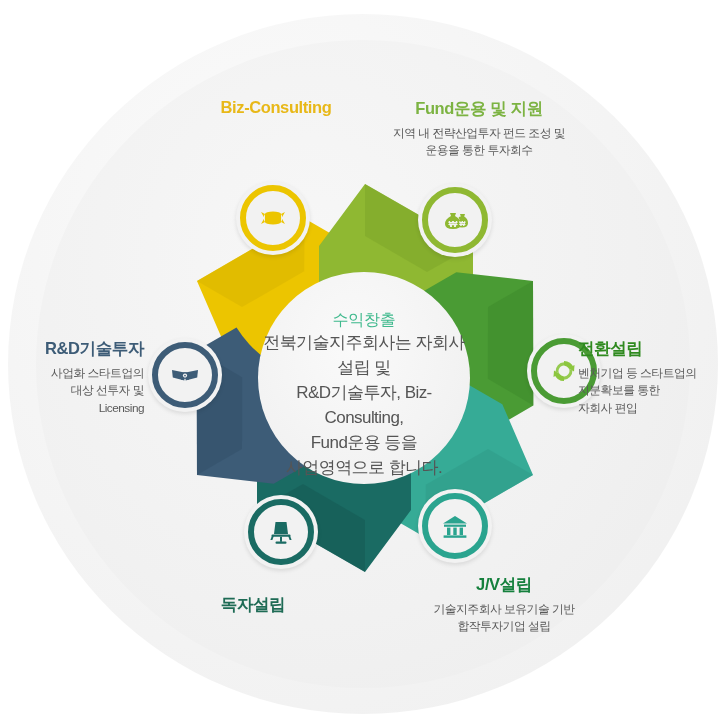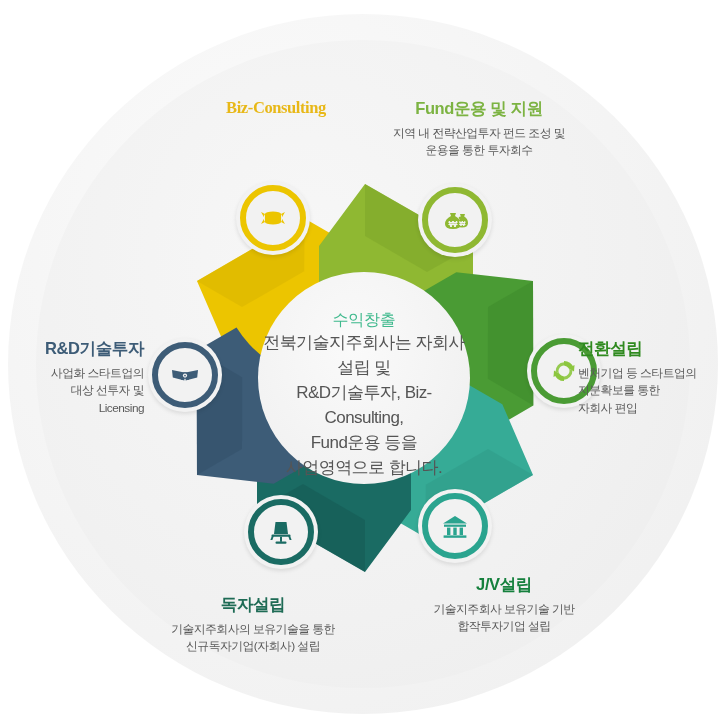--- a/index.html
+++ b/index.html
@@ -259,21 +259,21 @@
     <div class="ringline" style="border-color:#3d5c77;"></div>
     <svg width="34" height="34" viewBox="0 0 34 34">
       <path d="M4 12 L16.4 14.4 L16.4 22.6 L4.8 19.6 Z" fill="#3d5c77"></path>
       <path d="M30 12 L17.6 14.4 L17.6 22.6 L29.2 19.6 Z" fill="#3d5c77"></path>
       <path d="M13 15.6 Q17 12.6 21 15.6 L21 22 Q17 19.4 13 22 Z" fill="#3d5c77"></path>
       <circle cx="17" cy="17.6" r="2.1" fill="#f2f2f2"></circle>
       <circle cx="17" cy="17.6" r="0.85" fill="#3d5c77"></circle>
     </svg>
   </div>
 
-  <div class="label ta-c" style="left:152px; top:98px; width:248px;font-family:Liberation Serif, serif;">
+  <div class="label ta-c" style="left:152px; top:98px; width:248px;">
     <div class="lt" style="color:#e8b818;">Biz-Consulting</div>
   </div>
 
   <div class="label ta-c" style="left:372px; top:98px; width:214px;">
     <div class="lt" style="color:#7cb342;">Fund운용 및 지원</div>
     <div class="lb">지역 내 전략산업투자 펀드 조성 및
 운용을 통한 투자회수</div>
   </div>
 
   <div class="label ta-l" style="left:578px; top:338px; width:136px;">
@@ -284,22 +284,20 @@
   </div>
 
   <div class="label ta-c" style="left:390px; top:574px; width:228px;">
     <div class="lt" style="color:#15803d;">J/V설립</div>
     <div class="lb">기술지주회사 보유기술 기반
 합작투자기업 설립</div>
   </div>
 
   <div class="label ta-c" style="left:138px; top:574px; width:230px;">
     <div class="lt" style="color:#1e6b55;margin-top:20px;">독자설립</div>
-    <div class="lb">기술지주회사의 보유기술을 통한
-신규독자기업(자회사) 설립</div>
   </div>
 
   <div class="label ta-r" style="left:8px; top:338px; width:136px;">
     <div class="lt" style="color:#3d5c77;">R&amp;D기술투자</div>
     <div class="lb">사업화 스타트업의
 대상 선투자 및
 Licensing</div>
   </div>
 
 </div>

